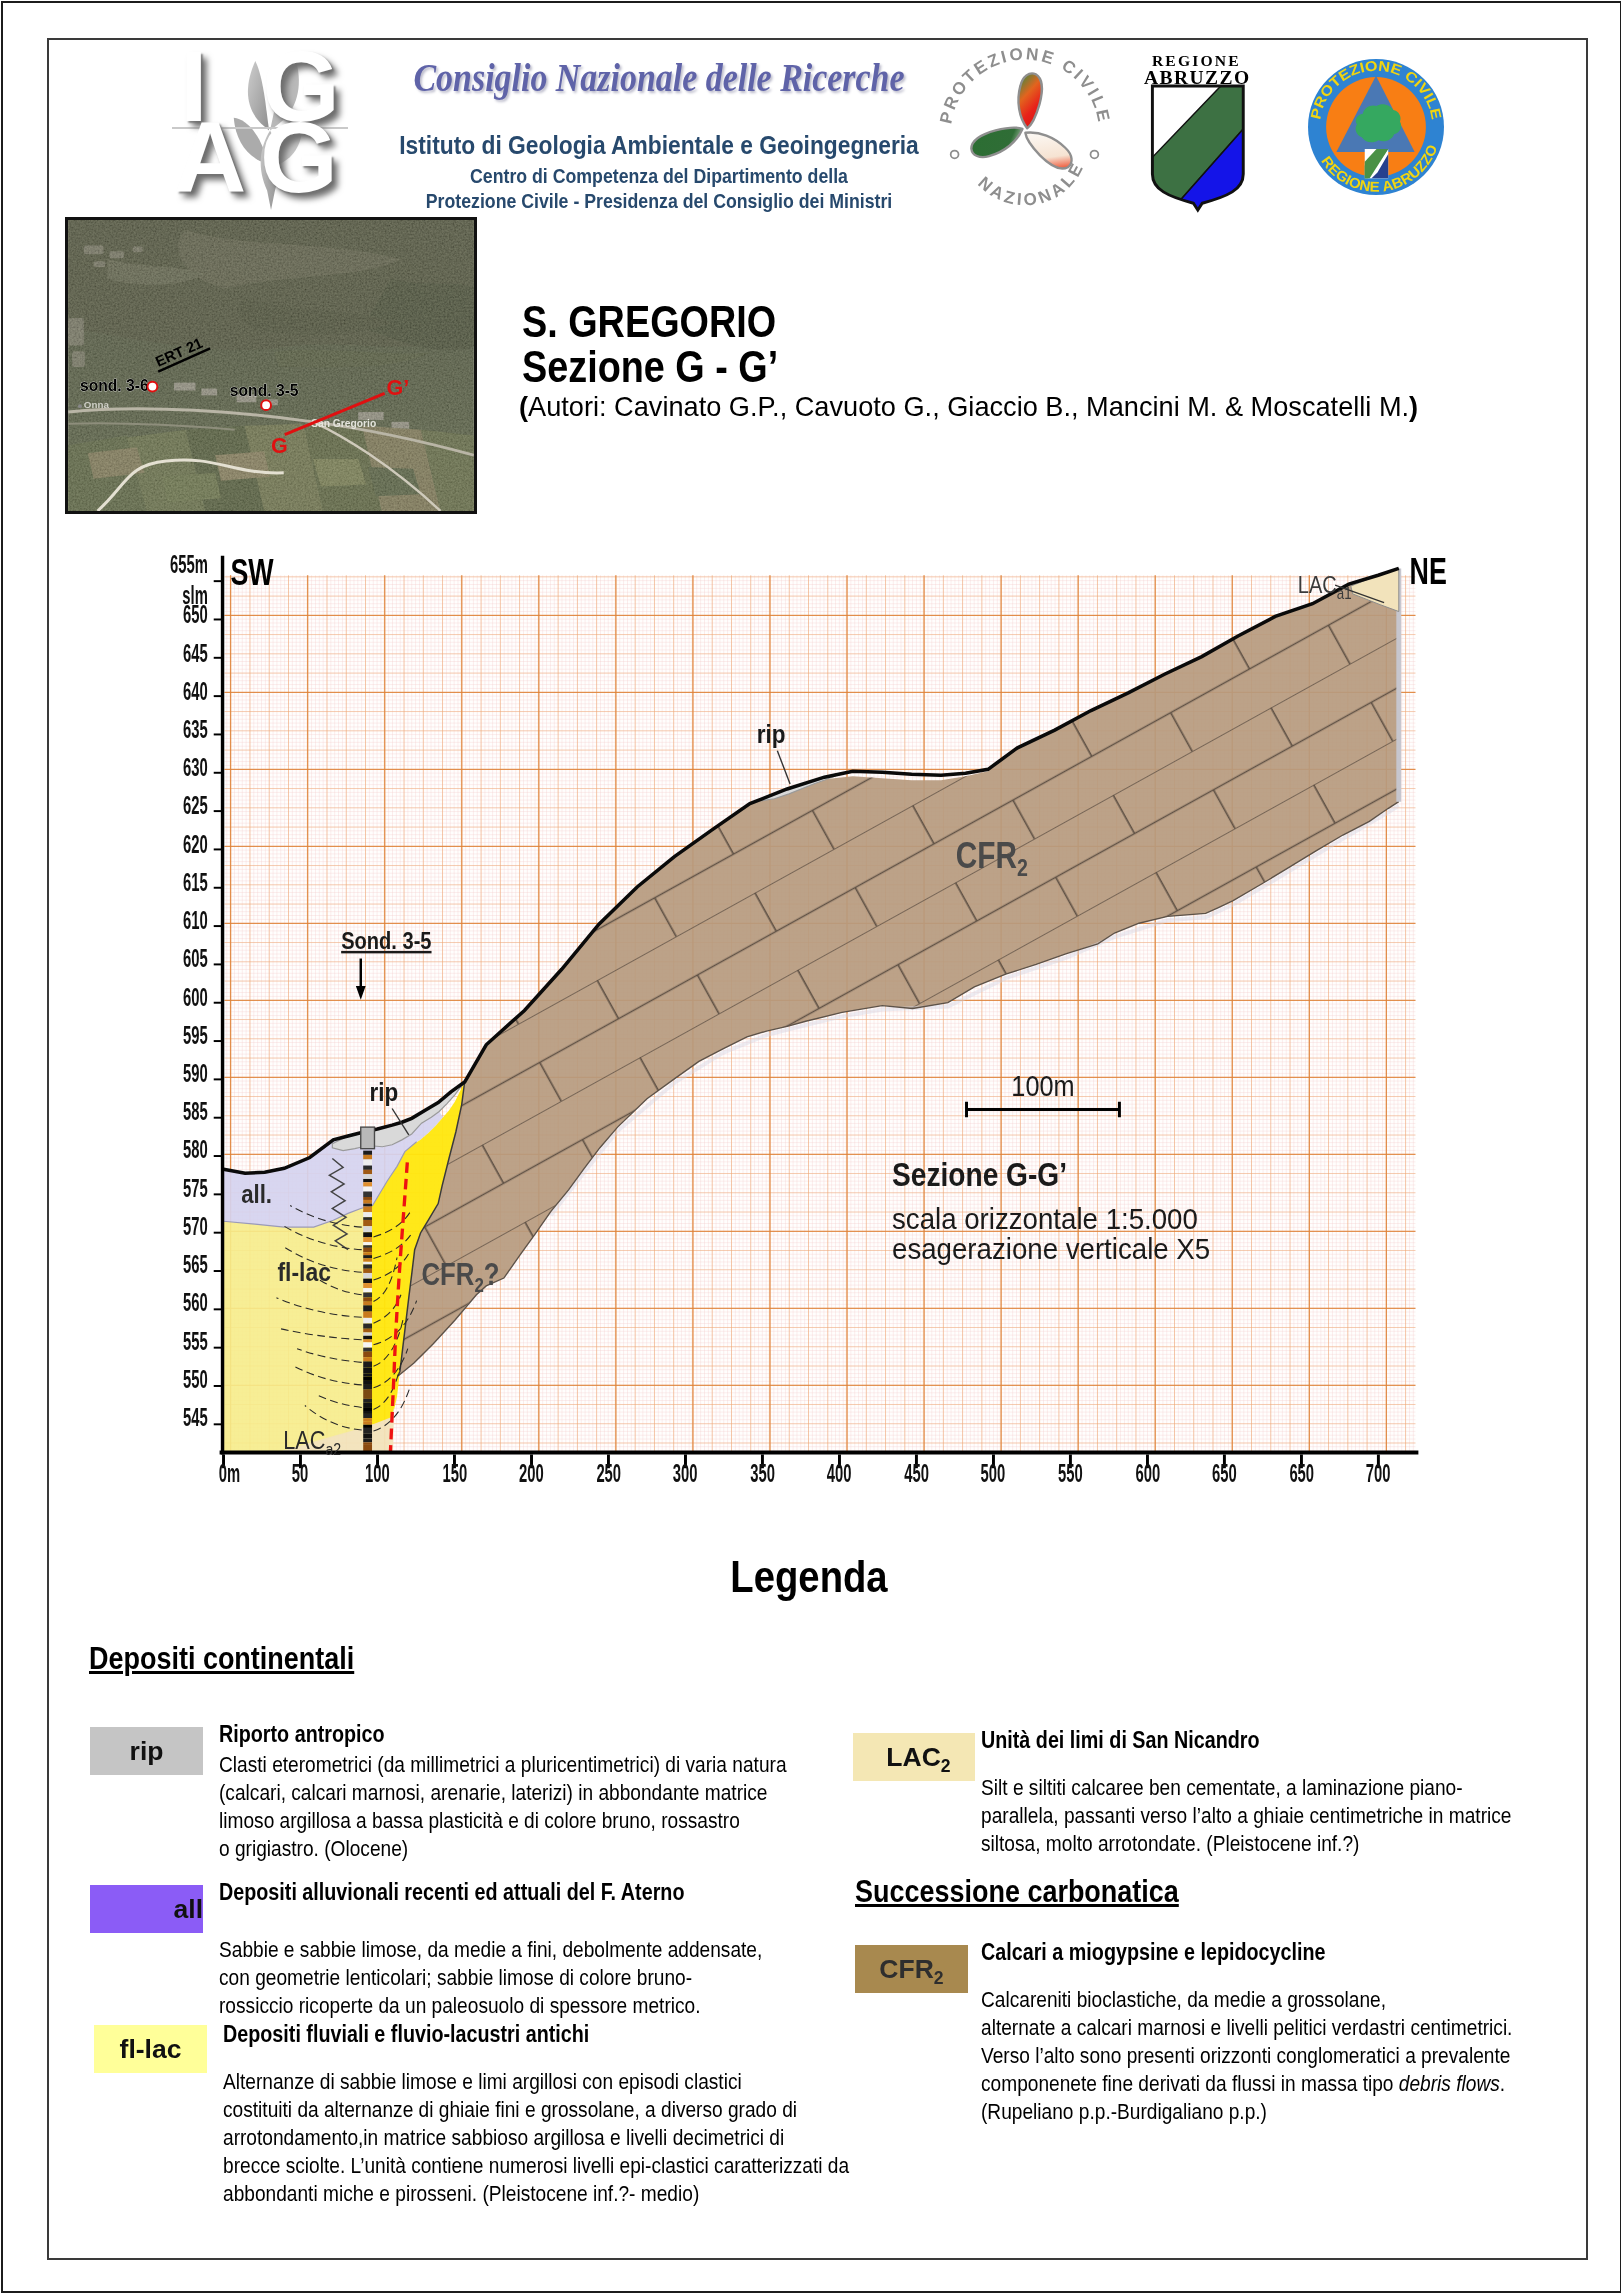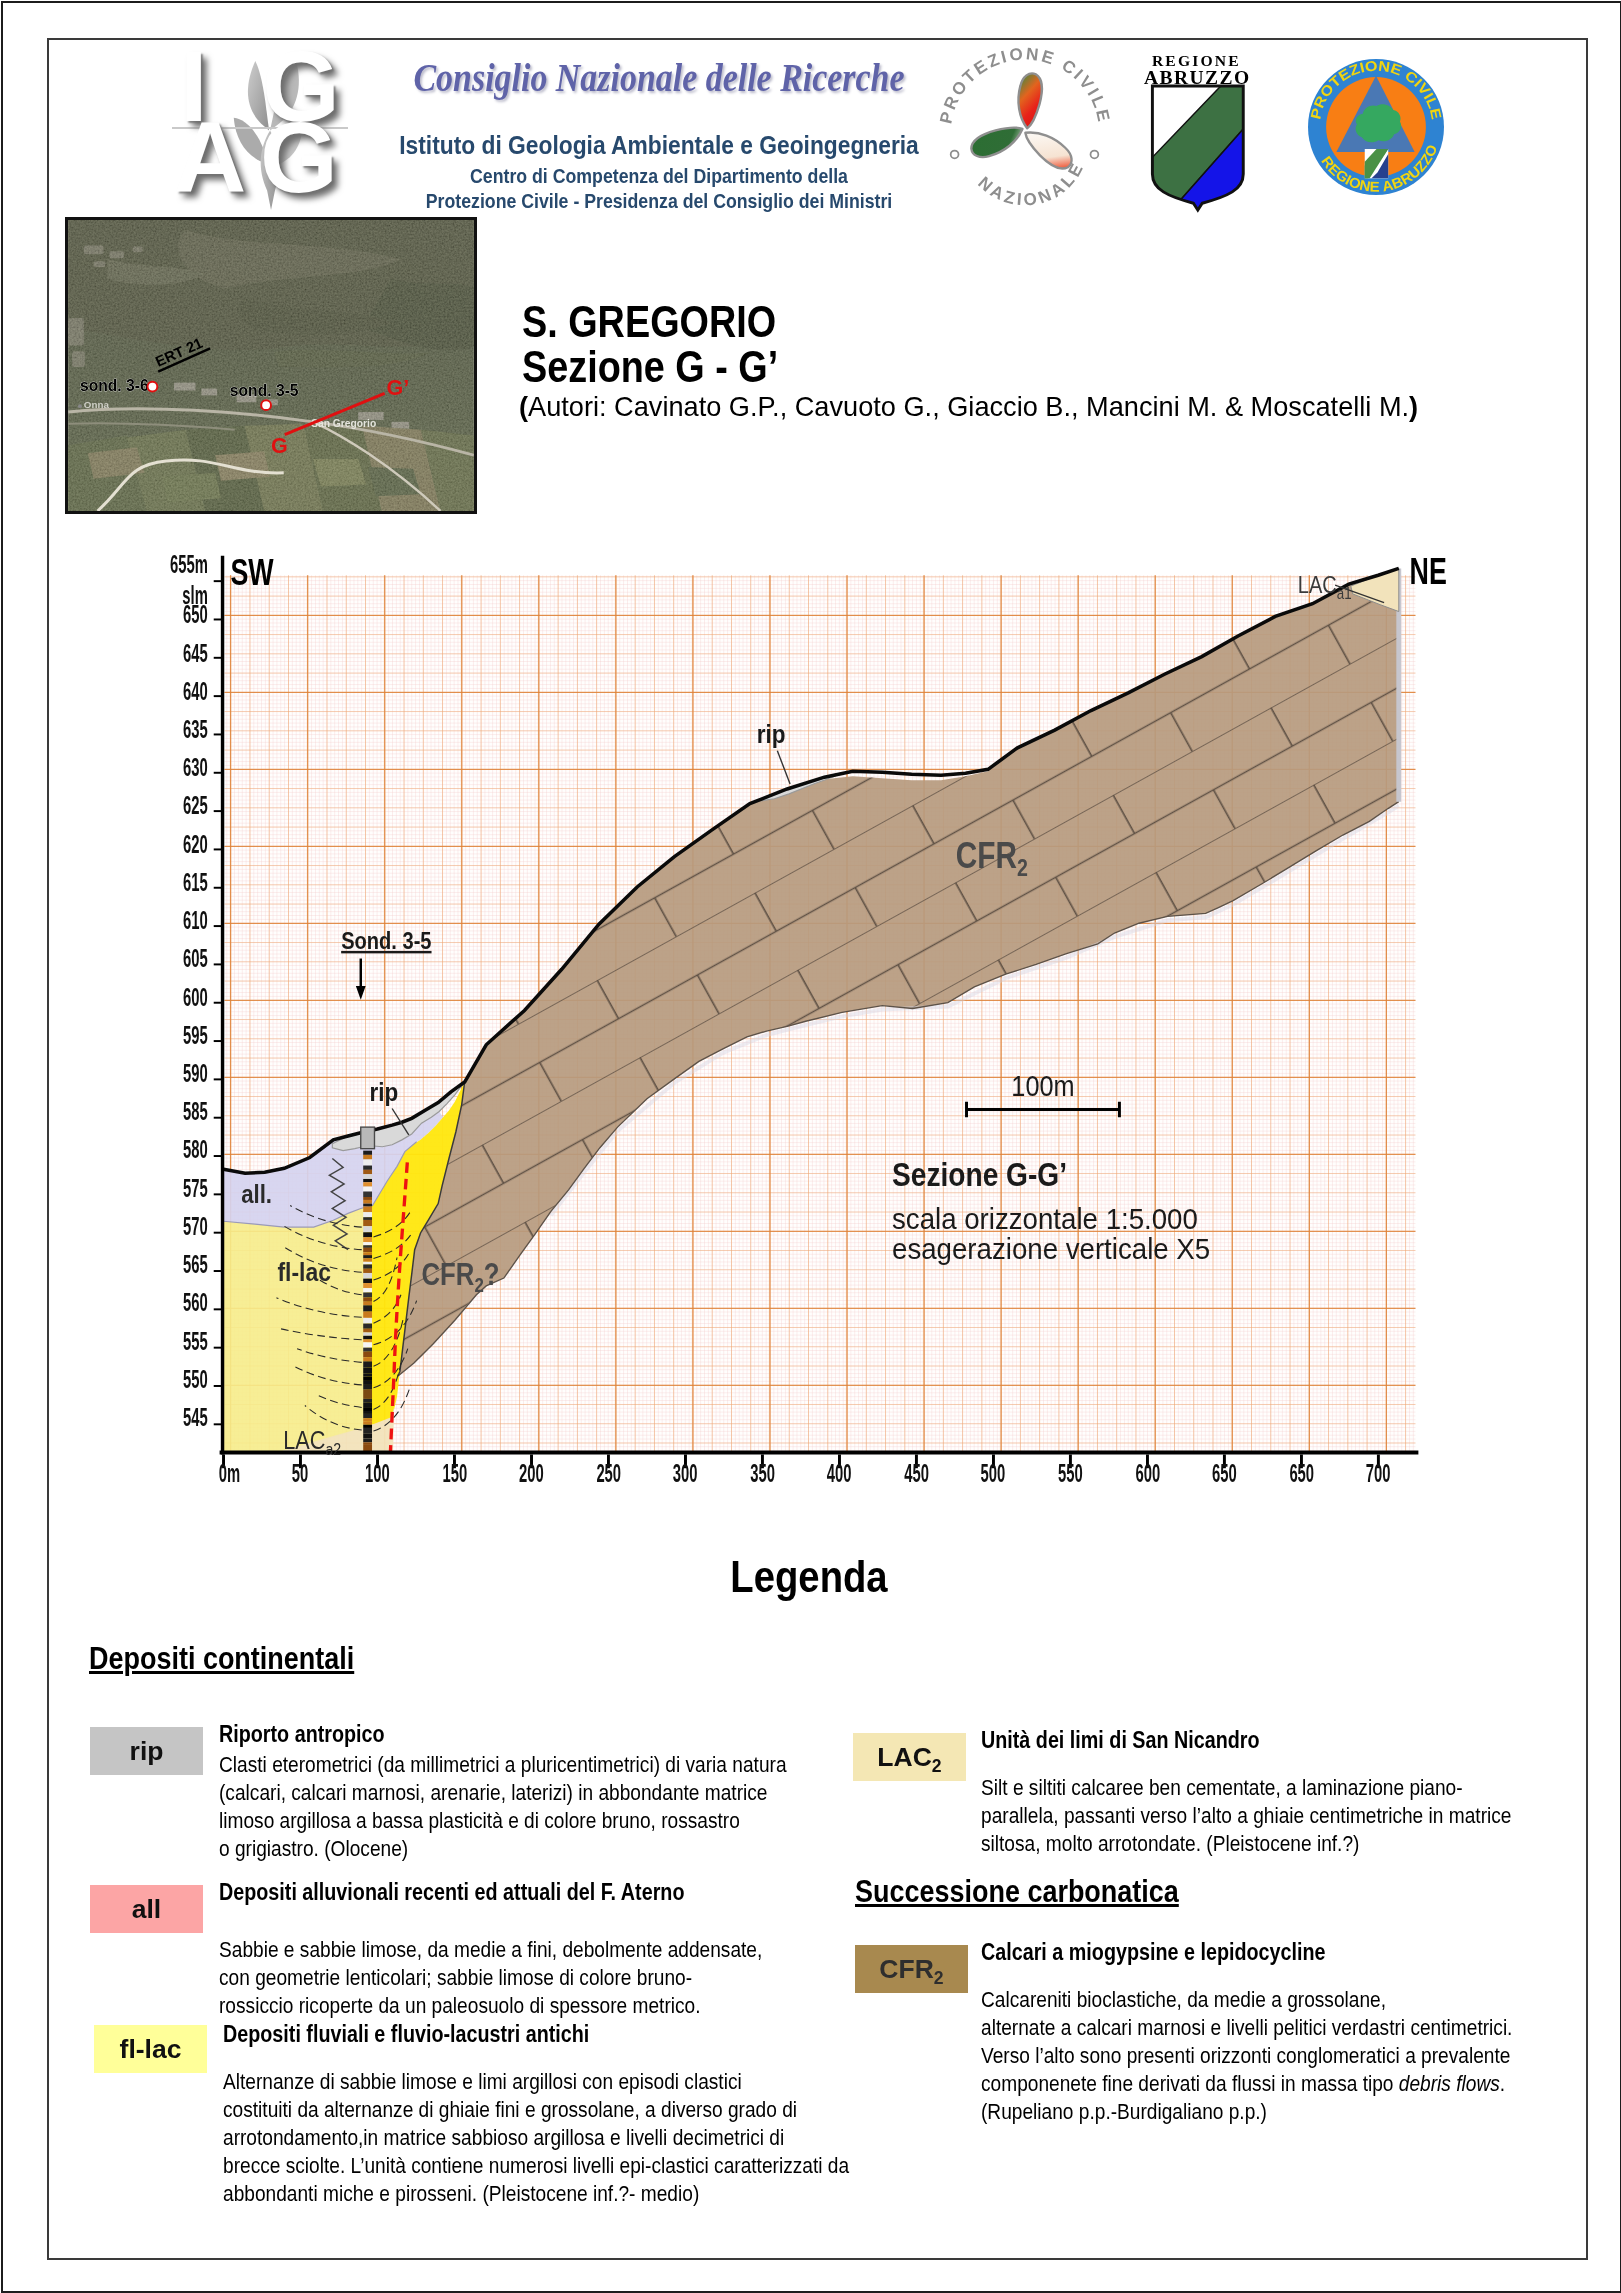--- a/index.html
+++ b/index.html
@@ -511,33 +511,33 @@
 <div class="abs" style="left:809px;top:1551px;font-size:45px;font-weight:bold;transform:translateX(-50%) scaleX(0.85);white-space:nowrap;">Legenda</div>
 
 <div class="abs leg-head" style="left:89px;top:1641px;">Depositi continentali</div>
 
 <div class="leg-box" style="left:90px;top:1727px;background:#c5c5c5;">rip</div>
 
 <div class="abs leg-title" style="left:219px;top:1721px;">Riporto antropico</div>
 
 <div class="abs leg-body" style="left:219px;top:1751px;white-space:nowrap;">Clasti eterometrici (da millimetrici a pluricentimetrici) di varia natura<br>(calcari, calcari marnosi, arenarie, laterizi) in abbondante matrice<br>limoso argillosa a bassa plasticità e di colore bruno, rossastro<br>o grigiastro. (Olocene)</div>
 
-<div class="leg-box" style="left:90px;top:1885px;background:#fca5a5;">all</div>
+<div class="leg-box" style="left:90px;top:1885px;background:#8b5cf6;text-align:right;">all</div>
 
 <div class="abs leg-title" style="left:219px;top:1879px;">Depositi alluvionali recenti ed attuali del F. Aterno</div>
 
 <div class="abs leg-body" style="left:219px;top:1936px;white-space:nowrap;">Sabbie e sabbie limose, da medie a fini, debolmente addensate,<br>con geometrie lenticolari; sabbie limose di colore bruno-<br>rossiccio ricoperte da un paleosuolo di spessore metrico.</div>
 
 <div class="leg-box" style="left:94px;top:2025px;background:#ffff99;">fl-lac</div>
 
 <div class="abs leg-title" style="left:223px;top:2021px;">Depositi fluviali e fluvio-lacustri antichi</div>
 
 <div class="abs leg-body" style="left:223px;top:2068px;white-space:nowrap;">Alternanze di sabbie limose e limi argillosi con episodi clastici<br>costituiti da alternanze di ghiaie fini e grossolane, a diverso grado di<br>arrotondamento,in matrice sabbioso argillosa e livelli decimetrici di<br>brecce sciolte. L’unità contiene numerosi livelli epi-clastici caratterizzati da<br>abbondanti miche e pirosseni. (Pleistocene inf.?- medio)</div>
 
-<div class="leg-box" style="left:853px;top:1733px;background:#f4e7b4;">LAC<sub style="font-size:17.6px;">2</sub></div>
+<div class="leg-box" style="left:853px;top:1733px;background:#f4e7b4;padding-left:9px;">LAC<sub style="font-size:17.6px;">2</sub></div>
 
 <div class="abs leg-title" style="left:981px;top:1727px;">Unità dei limi di San Nicandro</div>
 
 <div class="abs leg-body" style="left:981px;top:1774px;white-space:nowrap;">Silt e siltiti calcaree ben cementate, a laminazione piano-<br>parallela, passanti verso l’alto a ghiaie centimetriche in matrice<br>siltosa, molto arrotondate. (Pleistocene inf.?)</div>
 
 <div class="abs leg-head" style="left:855px;top:1874px;">Successione carbonatica</div>
 
 <div class="leg-box" style="left:855px;top:1945px;background:#a8894f;color:#2e2e2e;">CFR<sub style="font-size:17.6px;">2</sub></div>
 
 <div class="abs leg-title" style="left:981px;top:1939px;">Calcari a miogypsine e lepidocycline</div>

